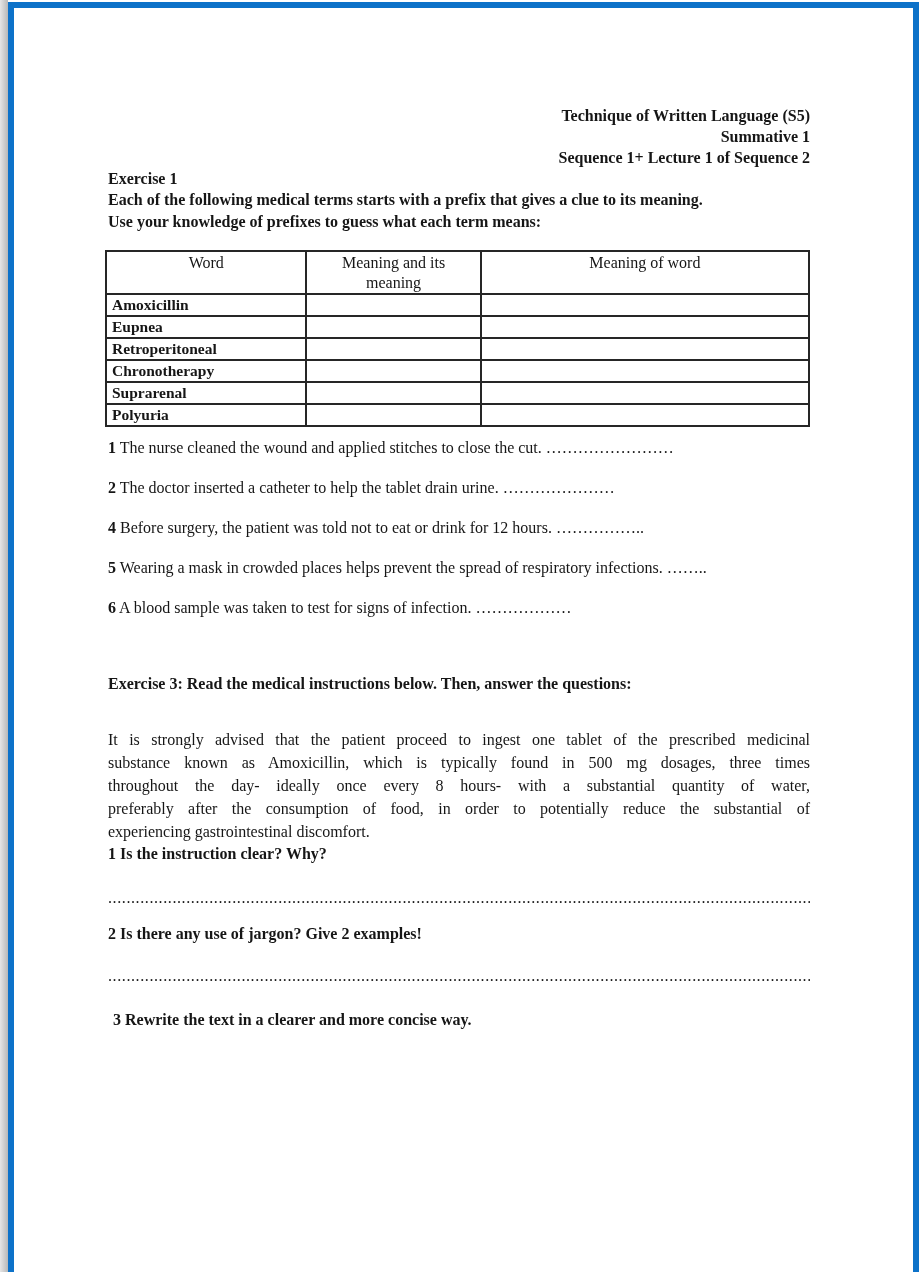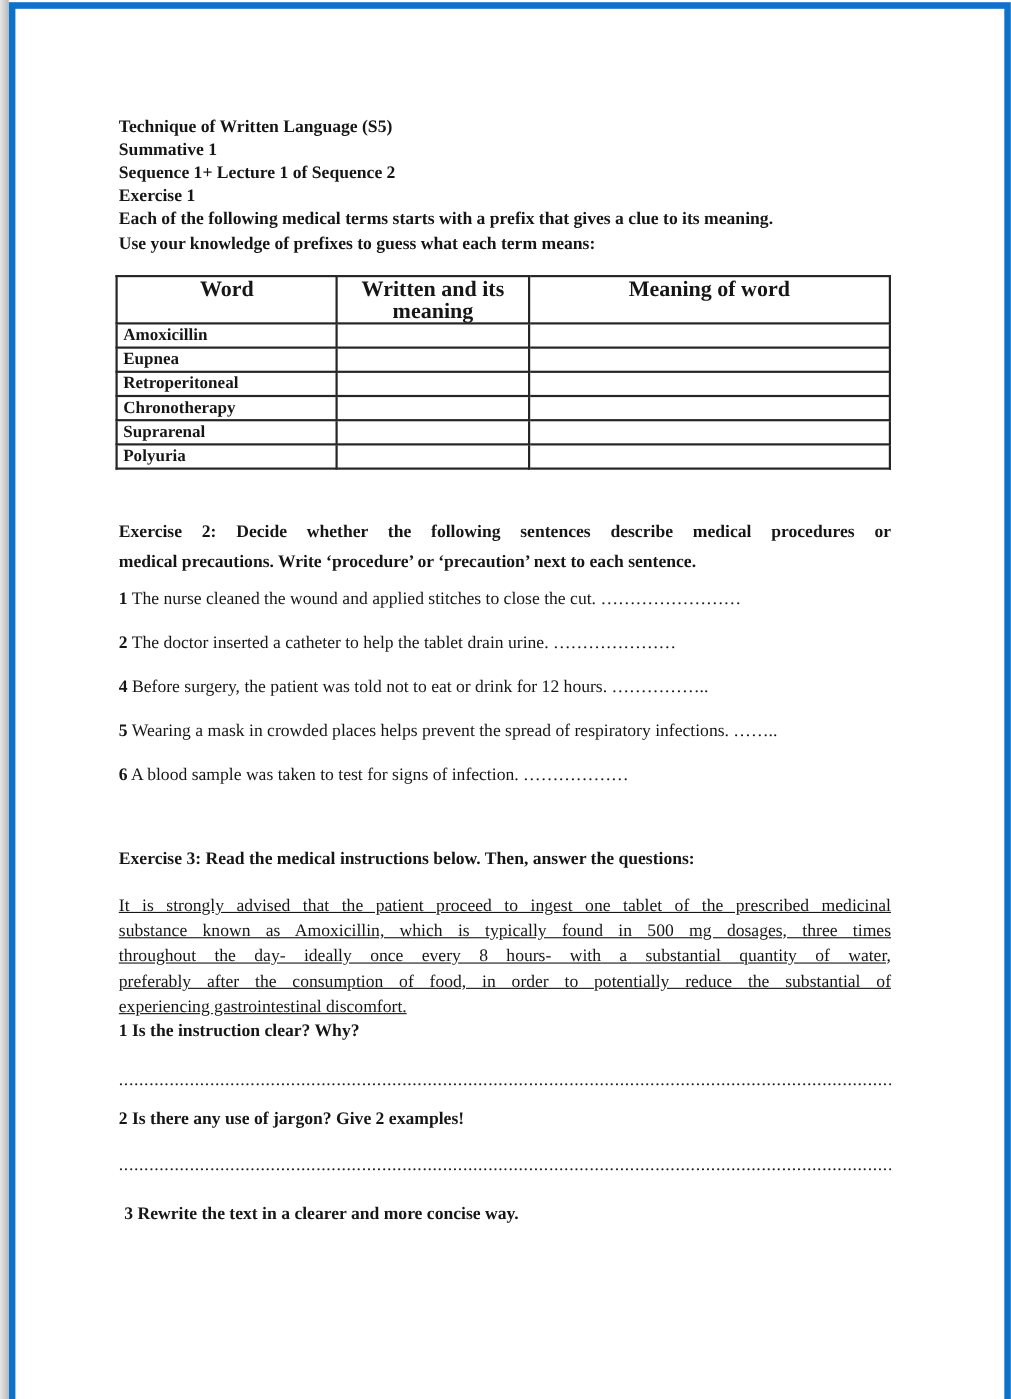--- a/index.html
+++ b/index.html
@@ -22,41 +22,41 @@
     box-sizing: border-box;
     border: 6px solid #0d72c9;
     background: #ffffff;
   }
   .content {
     width: 702px;
     margin-left: 94px;
     padding-top: 97px;
     font-size: 16px;
   }
-  .doc-header { text-align: left; font-weight: bold; line-height: 21px; }
+  .doc-header { text-align: right; font-weight: bold; line-height: 21px; }
   .doc-header div { white-space: nowrap; }
   .ex1-title { font-weight: bold; line-height: 21px; margin-top: 0; }
   .ex1-instr { font-weight: bold; line-height: 22px; }
   .ex1-instr div { white-space: nowrap; }
   .table-wrap { margin-top: 17px; margin-left: -3px; }
   table { border-collapse: collapse; table-layout: fixed; }
   th, td { border: 2px solid #262626; padding: 0; }
-  th { font-size: 20px; font-weight: bold; line-height: 20px; vertical-align: top; padding-top: 1px; margin-top: 35px; }
+  th { font-size: 16px; font-weight: normal; line-height: 20px; vertical-align: top; padding-top: 1px; margin-top: 35px; }
   .col-word  { width: 199px; }
   .col-prefix { width: 173px; }
   .col-meaning { width: 328px; }
   td.word-cell { font-weight: bold; font-size: 15.5px; line-height: 20px; height: 20px; padding-left: 5px; }
   td.blank-cell { height: 20px; }
   .ex2-head { margin-top: 43px; font-weight: bold; line-height: 27px; }
   .just-line { text-align: justify; text-align-last: justify; }
   .sentence { margin-top: 19px; line-height: 21px; white-space: nowrap; }
   .sentence.first { margin-top: 10px; }
   .sentence .num { font-weight: bold; }
   .ex3-head { margin-top: 55px; font-weight: bold; line-height: 21px; white-space: nowrap; }
-  .ex3-para { margin-top: 21px; line-height: 23px; text-decoration: underline; }
+  .ex3-para { margin-top: 34px; line-height: 23px; }
   .question { font-weight: bold; line-height: 21px; white-space: nowrap; }
   .q1 { }
   .q2 { margin-top: 17px; }
   .q3 { margin-top: 25px; padding-left: 5px; }
   .answer-dots {
     margin-top: 26px;
     line-height: 16px;
     white-space: nowrap;
     overflow: hidden;
     letter-spacing: 0.6px;
@@ -83,21 +83,21 @@
       <div>Each of the following medical terms starts with a prefix that gives a clue to its meaning.</div>
       <div>Use your knowledge of prefixes to guess what each term means:</div>
     </div>
 
     <div class="table-wrap">
       <table>
         <thead>
           <tr>
             <th class="col-word">Word</th>
             <th class="col-prefix">
-              <div>Written and its</div>
+              <div>Meaning and its</div>
               <div>meaning</div>
             </th>
             <th class="col-meaning">Meaning of word</th>
           </tr>
         </thead>
         <tbody>
           <tr>
             <td class="word-cell">Amoxicillin</td>
             <td class="blank-cell"></td>
             <td class="blank-cell"></td>
@@ -124,24 +124,20 @@
           </tr>
           <tr>
             <td class="word-cell">Polyuria</td>
             <td class="blank-cell"></td>
             <td class="blank-cell"></td>
           </tr>
         </tbody>
       </table>
     </div>
 
-    <div class="ex2-head">
-      <div class="just-line">Exercise 2: Decide whether the following sentences describe medical procedures or</div>
-      <div>medical precautions. Write ‘procedure’ or ‘precaution’ next to each sentence.</div>
-    </div>
 
     <div class="sentence first">
       <span class="num">1</span><span> The nurse cleaned the wound and applied stitches to close the cut.  ……………………</span>
     </div>
     <div class="sentence">
       <span class="num">2</span><span> The doctor inserted a catheter to help the tablet drain urine. …………………</span>
     </div>
     <div class="sentence">
       <span class="num">4</span><span> Before surgery, the patient was told not to eat or drink for 12 hours. ……………..</span>
     </div>

